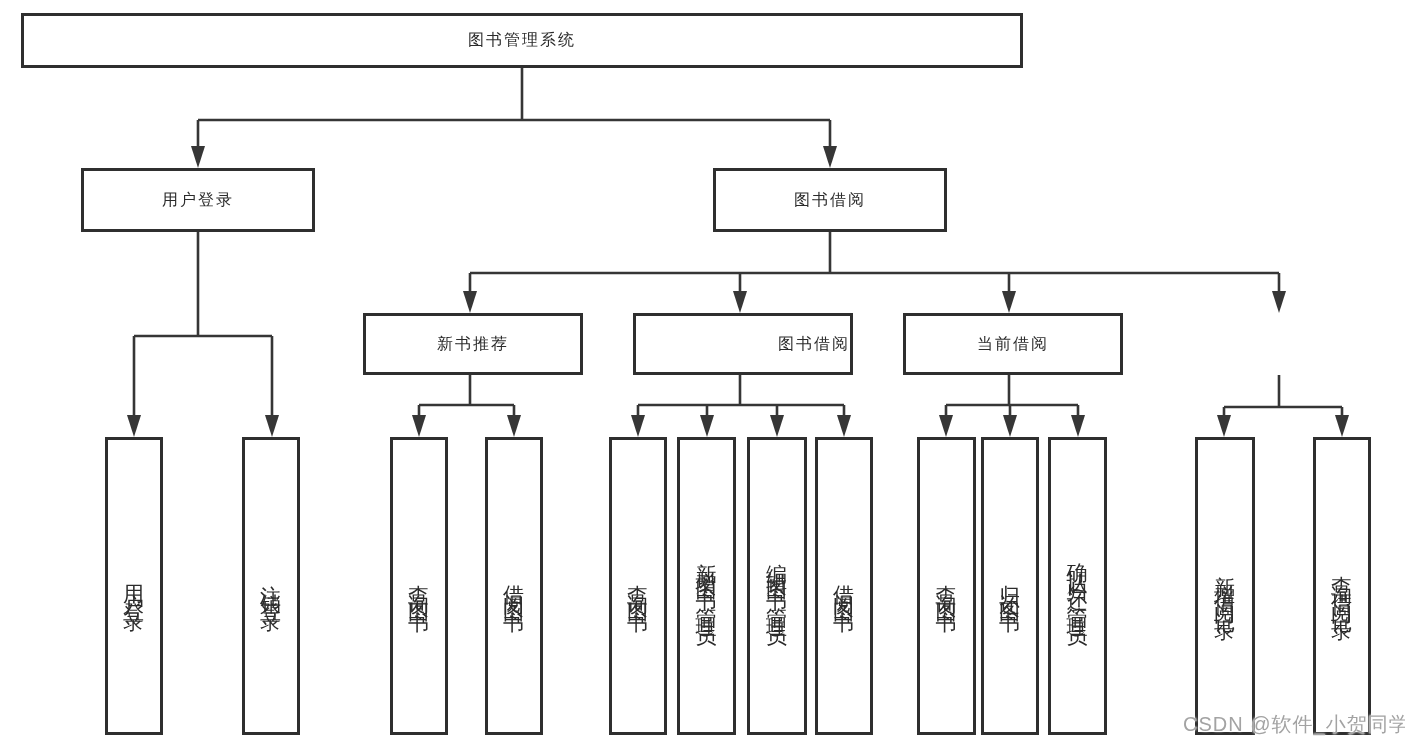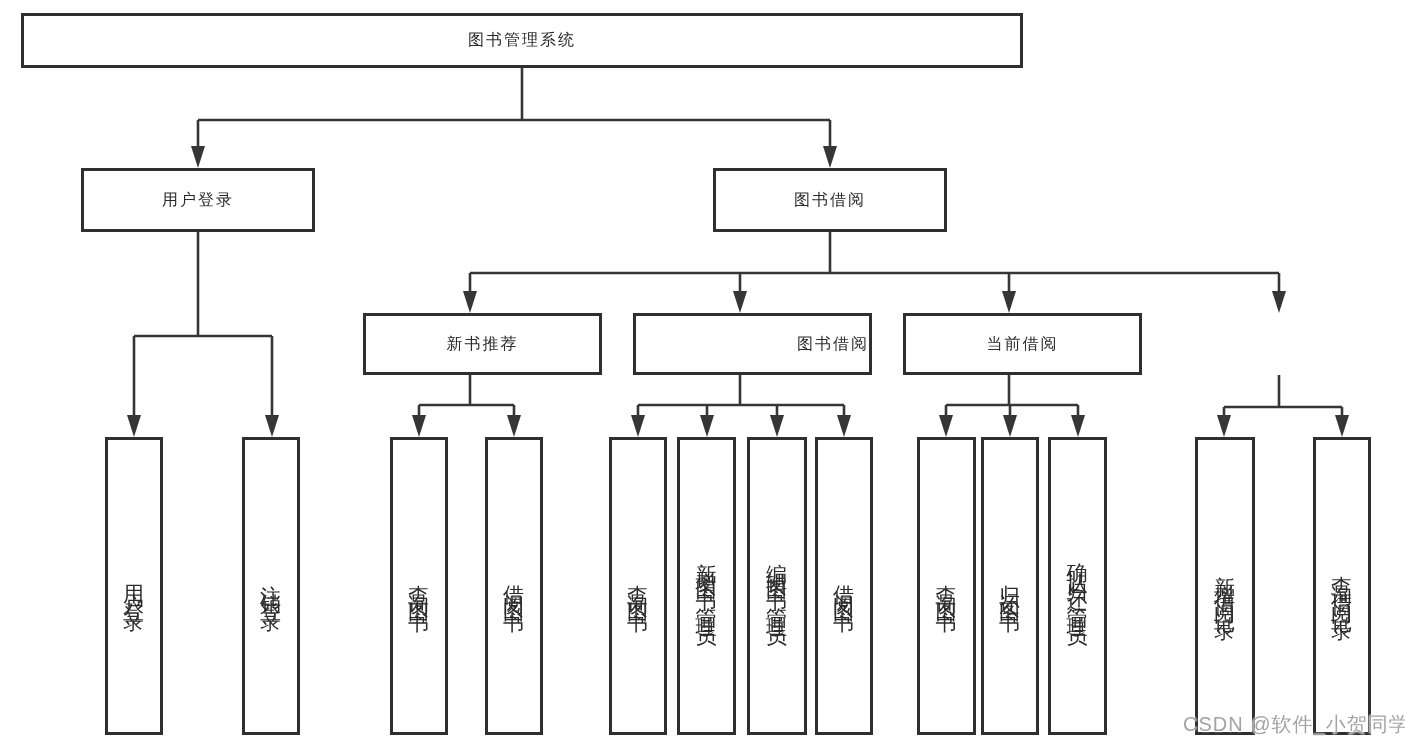--- a/index.html
+++ b/index.html
@@ -12,21 +12,21 @@
   .connectors path{stroke:var(--line,#363636);stroke-width:2.6;fill:none;}
   .connectors polygon{fill:var(--line,#363636);stroke:none;}
   .box{
     position:absolute;background:var(--fill,#fff);
     border:3px solid var(--border,#2f2f2f);box-sizing:border-box;
     display:flex;align-items:center;justify-content:center;
   }
   .hbox{font-size:16px;letter-spacing:2px;white-space:nowrap;}
   .lv1{left:21px;top:13px;width:1002px;height:55px;}
   .lv2{top:168px;width:234px;height:64px;}
-  .lv3{top:313px;width:239px;height:62px;}
+  .lv3{top:313px;width:220px;height:62px;}
   .vbox{top:437px;height:298px;font-size:21px;}
   .vtext{writing-mode:vertical-rl;text-orientation:mixed;letter-spacing:9px;line-height:1;}
   .watermark{
     position:absolute;left:1183px;top:711px;z-index:5;white-space:nowrap;
     font-size:20px;letter-spacing:1px;color:var(--wm,#a3a3a3);
     text-shadow:0 0 2px #fff,0 0 3px #fff;
   }
 </style>
 </head>
 <body>

